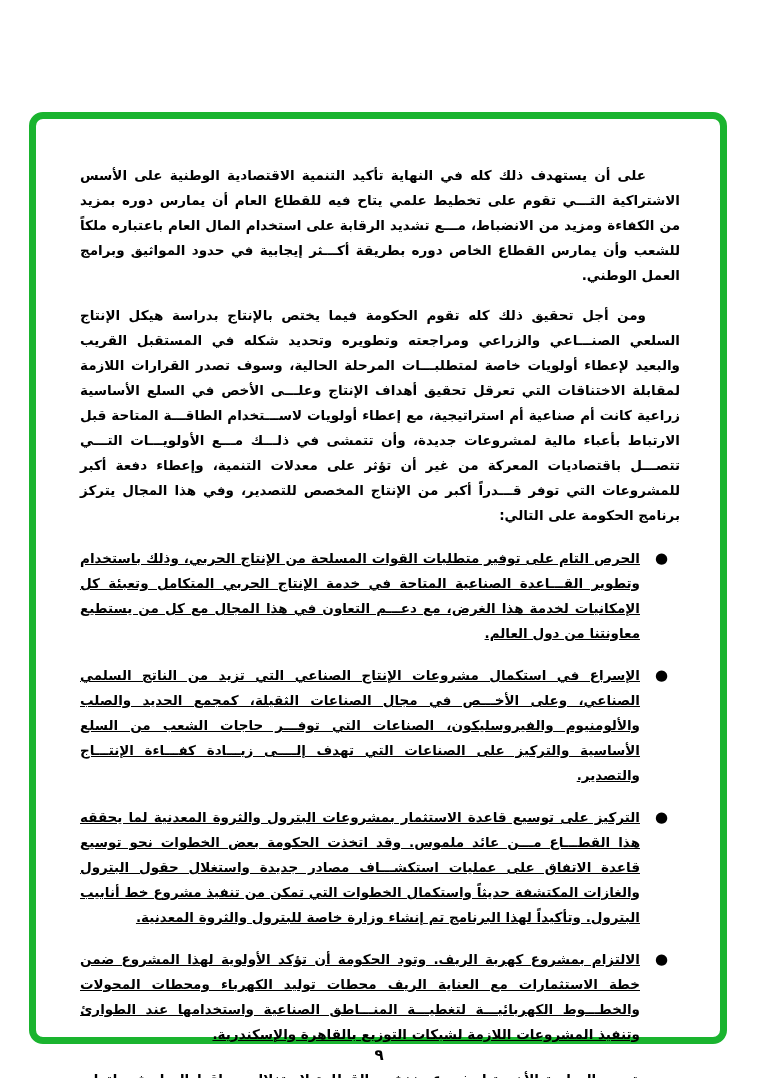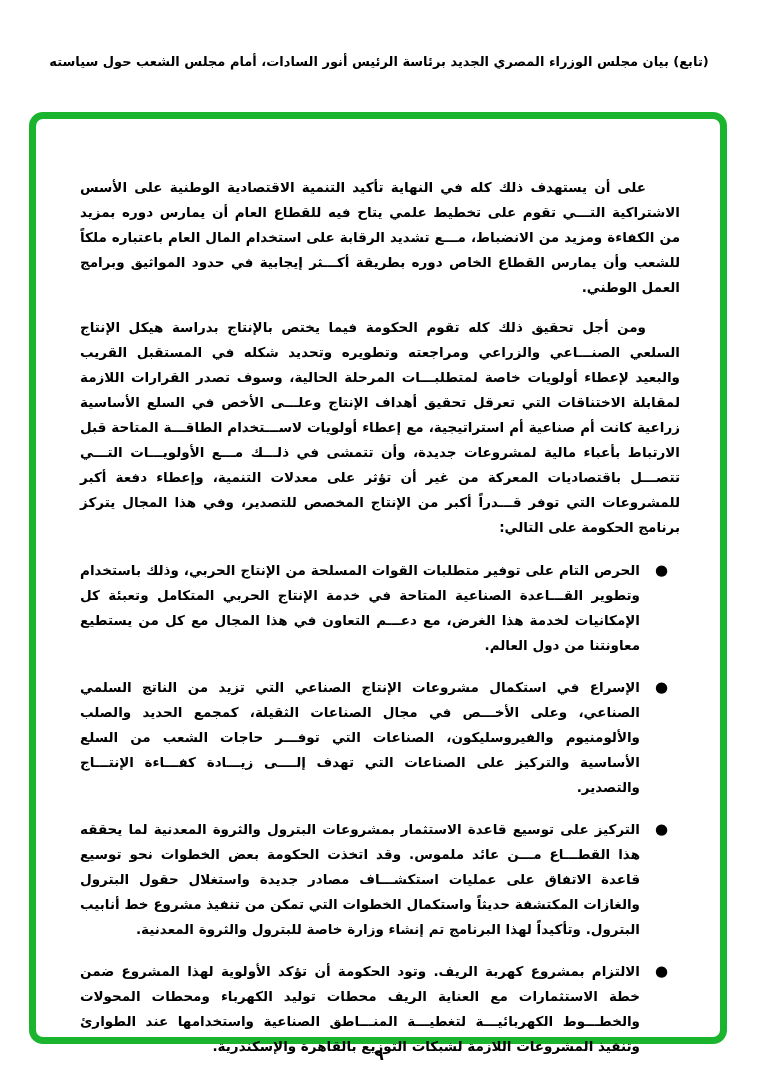--- a/index.html
+++ b/index.html
@@ -43,21 +43,21 @@
     box-sizing: border-box;
     padding: 44px 40px 0 44px;
     direction: rtl;
     text-align: justify;
     color: #000000;
     font-size: 13.5px;
     font-weight: bold;
     line-height: 25px;
   }
   .para {
-    margin: 12px 0 15px 0;
+    margin: 0 0 15px 0;
     text-indent: 34px;
   }
   .bullet-list {
     margin: 18px 0 0 0;
   }
   .bullet-item {
     display: flex;
     direction: rtl;
     margin: 0 0 17px 0;
     padding-right: 12px;
@@ -65,20 +65,21 @@
   .bullet-dot {
     flex: 0 0 auto;
     width: 16px;
     font-size: 15px;
     line-height: 25px;
     margin-left: 12px;
     color: #000000;
   }
   .bullet-text {
     flex: 1 1 auto;
+    text-decoration: underline;
   }
   .closing-para {
     margin: 20px 0 0 0;
     text-indent: 34px;
   }
   .page-number {
     position: absolute;
     left: 0;
     width: 100%;
     top: 1046px;
@@ -87,21 +88,20 @@
     font-size: 15px;
     font-weight: bold;
     color: #000000;
   }
 </style>
 </head>
 <body>
 
 <div class="page">
 
-  <div class="doc-header">(تابع) بيان مجلس الوزراء المصري الجديد برئاسة الرئيس أنور السادات، أمام مجلس الشعب حول سياسته</div>
 
   <div class="content-frame">
     <div class="content-inner">
 
       <p class="para">على أن يستهدف ذلك كله في النهاية تأكيد التنمية الاقتصادية الوطنية على الأسس الاشتراكية التـــي تقوم على تخطيط علمي يتاح فيه للقطاع العام أن يمارس دوره بمزيد من الكفاءة ومزيد من الانضباط، مـــع تشديد الرقابة على استخدام المال العام باعتباره ملكاً للشعب وأن يمارس القطاع الخاص دوره بطريقة أكـــثر إيجابية في حدود المواثيق وبرامج العمل الوطني.</p>
 
       <p class="para">ومن أجل تحقيق ذلك كله تقوم الحكومة فيما يختص بالإنتاج بدراسة هيكل الإنتاج السلعي الصنـــاعي والزراعي ومراجعته وتطويره وتحديد شكله في المستقبل القريب والبعيد لإعطاء أولويات خاصة لمتطلبـــات المرحلة الحالية، وسوف تصدر القرارات اللازمة لمقابلة الاختناقات التي تعرقل تحقيق أهداف الإنتاج وعلـــى الأخص في السلع الأساسية زراعية كانت أم صناعية أم استراتيجية، مع إعطاء أولويات لاســـتخدام الطاقـــة المتاحة قبل الارتباط بأعباء مالية لمشروعات جديدة، وأن تتمشى في ذلـــك مـــع الأولويـــات التـــي تتصـــل باقتصاديات المعركة من غير أن تؤثر على معدلات التنمية، وإعطاء دفعة أكبر للمشروعات التي توفر قـــدراً أكبر من الإنتاج المخصص للتصدير، وفي هذا المجال يتركز برنامج الحكومة على التالي:</p>
 
       <div class="bullet-list">
 

